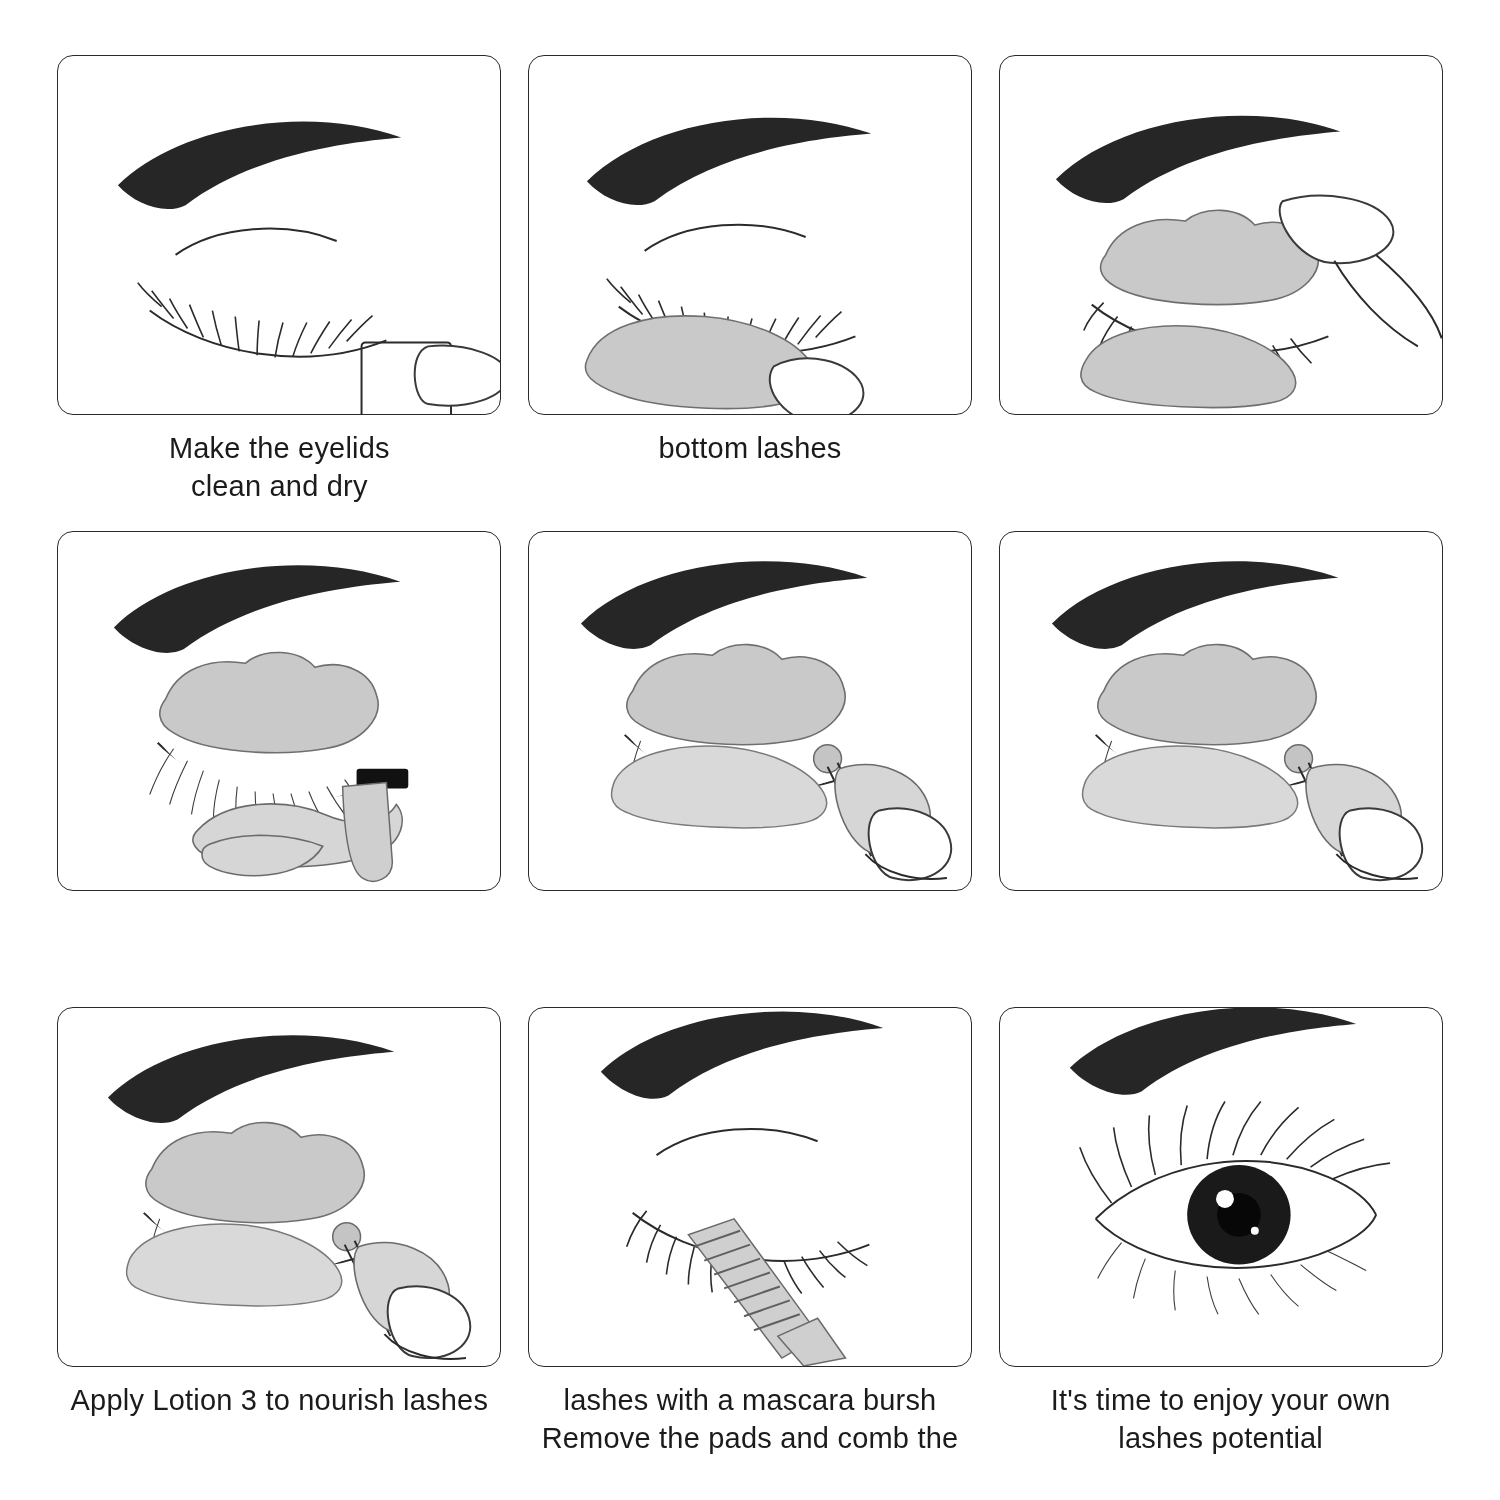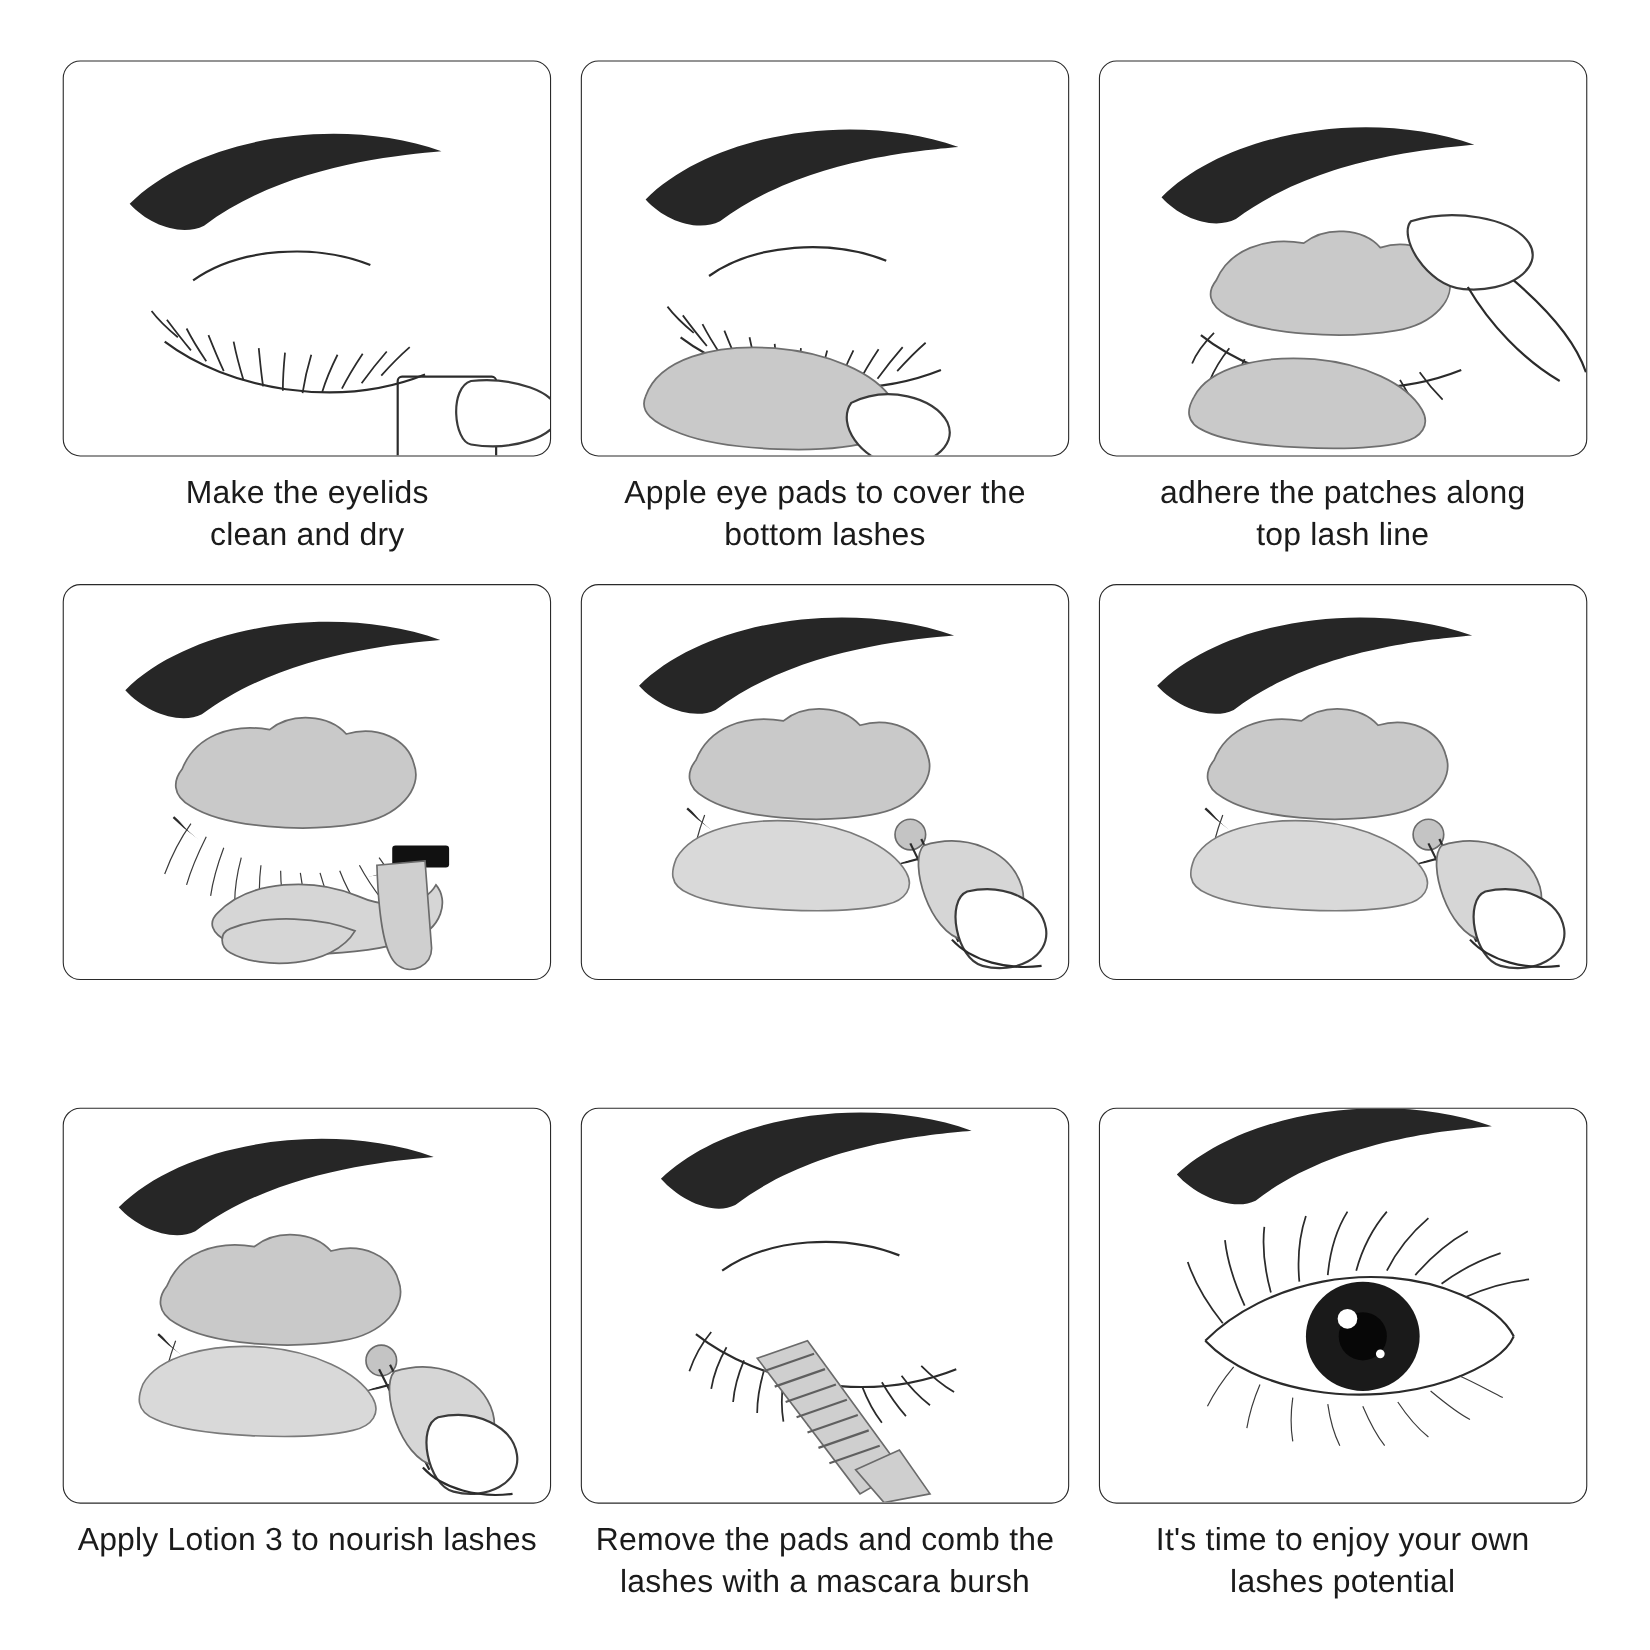--- a/index.html
+++ b/index.html
@@ -132,21 +132,20 @@
             <path d="M270 290 C278 279 286 269 293 261"></path>
             <path d="M288 283 C297 273 306 264 314 257"></path>
           </g>
           <path class="pad" d="M58 306 C70 272 120 258 176 262 C224 266 268 284 284 310 C292 324 286 340 268 346 C226 360 132 356 90 340 C64 330 52 320 58 306 Z"></path>
           <path class="finger" d="M246 312 C278 296 322 306 334 330 C344 352 316 372 284 368 C256 364 232 332 246 312 Z"></path>
           <path class="ln" d="M318 362 C340 388 386 404 420 400"></path>
           <path class="ln" d="M256 366 C268 386 292 398 318 398"></path>
         </svg>
       </div>
       <div class="caption">
-        <span class="line">Apple eye pads to cover the</span>
         <span class="line">bottom lashes</span>
       </div>
     </div>
 
     <div class="cell">
       <div class="panel">
         <svg viewBox="0 0 444 360">
           <path class="brow" d="M56 124 C116 64 246 42 342 76 C296 80 196 90 124 144 C104 154 74 144 56 124 Z"></path>
           <path class="pad" d="M106 200 C118 172 150 160 186 166 C206 150 240 152 256 170 C282 162 310 172 318 196 C326 216 306 240 270 246 C222 254 148 250 116 232 C98 222 98 210 106 200 Z"></path>
           <path class="ln" d="M92 250 C150 296 250 314 330 282"></path>
@@ -163,24 +162,20 @@
             <path d="M256 296 C261 308 266 317 271 326"></path>
             <path d="M274 291 C280 302 286 311 292 319"></path>
             <path d="M292 284 C299 294 306 302 313 309"></path>
           </g>
           <path class="pad" d="M86 306 C100 280 146 268 196 272 C240 276 280 294 294 318 C302 332 294 344 276 348 C232 358 130 354 96 338 C76 330 80 316 86 306 Z"></path>
           <path class="finger" d="M284 146 C322 134 376 142 392 166 C406 188 374 212 332 208 C298 205 272 160 284 146 Z"></path>
           <path class="ln" d="M378 200 C406 224 434 254 444 284"></path>
           <path class="ln" d="M336 206 C356 240 386 272 420 292"></path>
         </svg>
       </div>
-      <div class="caption">
-        <span class="line">adhere the patches along</span>
-        <span class="line">top lash line</span>
-      </div>
     </div>
 
     <div class="cell">
       <div class="panel">
         <svg viewBox="0 0 444 360">
           <path class="brow" d="M56 96 C116 36 248 16 344 50 C298 54 198 64 126 118 C106 128 74 116 56 96 Z"></path>
           <path class="pad" d="M108 168 C120 138 152 126 188 132 C208 116 242 118 258 136 C286 128 314 140 320 164 C328 186 306 212 268 218 C220 226 148 222 116 202 C98 192 100 178 108 168 Z"></path>
           <path class="ln" d="M100 212 C150 262 250 284 330 252"></path>
           <path class="white" d="M104 214 C152 256 246 276 322 250 C246 292 148 268 104 214 Z"></path>
           <g class="lash-fine">
@@ -326,22 +321,22 @@
               <path d="M196 282 L242 266"></path>
               <path d="M206 296 L252 280"></path>
               <path d="M216 310 L262 294"></path>
               <path d="M226 324 L272 308"></path>
             </g>
             <path class="tool" d="M250 330 L290 312 L318 352 L276 360 Z"></path>
           </g>
         </svg>
       </div>
       <div class="caption">
+        <span class="line">lashes with a mascara bursh</span>
         <span class="line">Remove the pads and comb the</span>
-        <span class="line">lashes with a mascara bursh</span>
       </div>
     </div>
 
     <div class="cell">
       <div class="panel">
         <svg viewBox="0 0 444 360">
           <path class="brow" d="M70 60 C132 2 264 -18 358 16 C312 20 212 30 142 84 C122 94 88 80 70 60 Z"></path>
           <path class="ln" d="M96 212 C150 158 250 136 330 170 C358 182 372 196 378 208"></path>
           <path class="ln" d="M96 212 C140 258 238 276 320 248 C352 236 372 222 378 208"></path>
           <ellipse cx="240" cy="208" rx="52" ry="50" fill="#1a1a1a"></ellipse>

